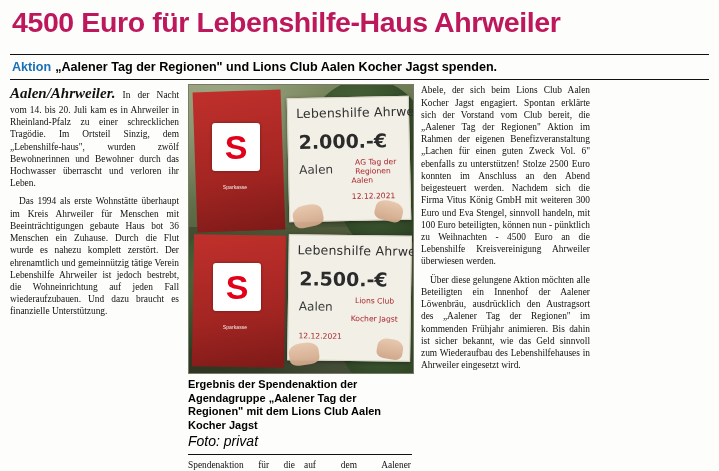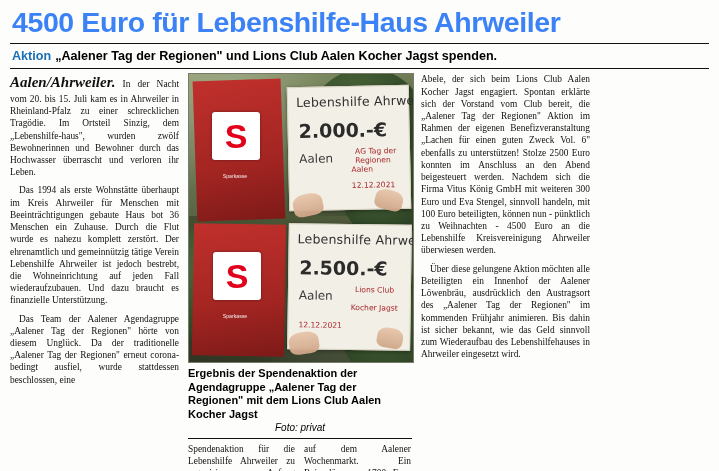--- a/index.html
+++ b/index.html
@@ -21,22 +21,22 @@
     background: #fdfdfb;
     box-sizing: border-box;
     padding: 6px 10px 0 10px;
   }
   .headline {
     font-family: "Liberation Sans", sans-serif;
     font-weight: bold;
     font-size: 28.5px;
     letter-spacing: -0.4px;
     line-height: 1.05;
-    color: #3b82f6;
-    margin: 2px 0 5px 2px;
+    color: #be185d;
+    margin: 2px 0 16px 2px;
   }
   .rule {
     border: none;
     border-top: 1.2px solid #111;
     margin: 0 0 5px 0;
   }
   .subline {
     font-family: "Liberation Sans", sans-serif;
     font-size: 12.6px;
     font-weight: bold;
@@ -225,22 +225,22 @@
     font-family: "Liberation Sans", sans-serif;
     font-weight: bold;
     font-size: 11px;
     line-height: 1.22;
     margin: 4px 0 0 0;
     color: #000;
   }
   .credit {
     font-family: "Liberation Sans", sans-serif;
     font-style: italic;
-    font-size: 10px;
-    text-align: center;
+    font-size: 14px;
+    text-align: left;
     margin: 1px 0 5px 0;
     color: #000;
   }
   .caption-rule {
     border: none;
     border-top: 0.8px solid #111;
     margin: 2px 0 4px 0;
   }
   .subcols {
     display: flex;
@@ -260,23 +260,22 @@
   <hr class="rule">
 
   <div class="subline">
     <span class="kicker">Aktion</span><span>„Aalener Tag der Regionen" und Lions Club Aalen Kocher Jagst spenden.</span>
   </div>
   <hr class="rule2">
 
   <div class="cols">
 
     <div class="col">
-      <p class="body"><span class="dateline">Aalen/Ahrweiler.</span> <span>In der Nacht vom 20. bis 15. Juli kam es in Ahrweiler in Rheinland-Pfalz zu einer schrecklichen Tragödie. Im Ortsteil Sinzig, dem „Lebenshilfe-haus", wurden zwölf Bewohnerinnen und Bewohner durch das Hochwasser überrascht und verloren ihr Leben.</span></p>
+      <p class="body"><span class="dateline">Aalen/Ahrweiler.</span> <span>In der Nacht vom 14. bis 20. Juli kam es in Ahrweiler in Rheinland-Pfalz zu einer schrecklichen Tragödie. Im Ortsteil Sinzig, dem „Lebenshilfe-haus", wurden zwölf Bewohnerinnen und Bewohner durch das Hochwasser überrascht und verloren ihr Leben.</span></p>
       <p class="body ind">Das 1994 als erste Wohnstätte überhaupt im Kreis Ahrweiler für Menschen mit Beeinträchtigungen gebaute Haus bot 36 Menschen ein Zuhause. Durch die Flut wurde es nahezu komplett zerstört. Der ehrenamtlich und gemeinnützig tätige Verein Lebenshilfe Ahrweiler ist jedoch bestrebt, die Wohneinrichtung auf jeden Fall wiederaufzubauen. Und dazu braucht es finanzielle Unterstützung.</p>
-      <p class="body ind">Das Team der Aalener Agendagruppe „Aalener Tag der Regionen" hörte von diesem Unglück. Da der traditionelle „Aalener Tag der Regionen" erneut corona-bedingt ausfiel, wurde stattdessen beschlossen, eine</p>
     </div>
 
     <div class="col wide">
 
       <div class="photo">
         <div class="bg-top"></div>
         <div class="bg-bottom"></div>
         <div class="fir f1"></div>
         <div class="fir f2"></div>
         <div class="fir f3"></div>

